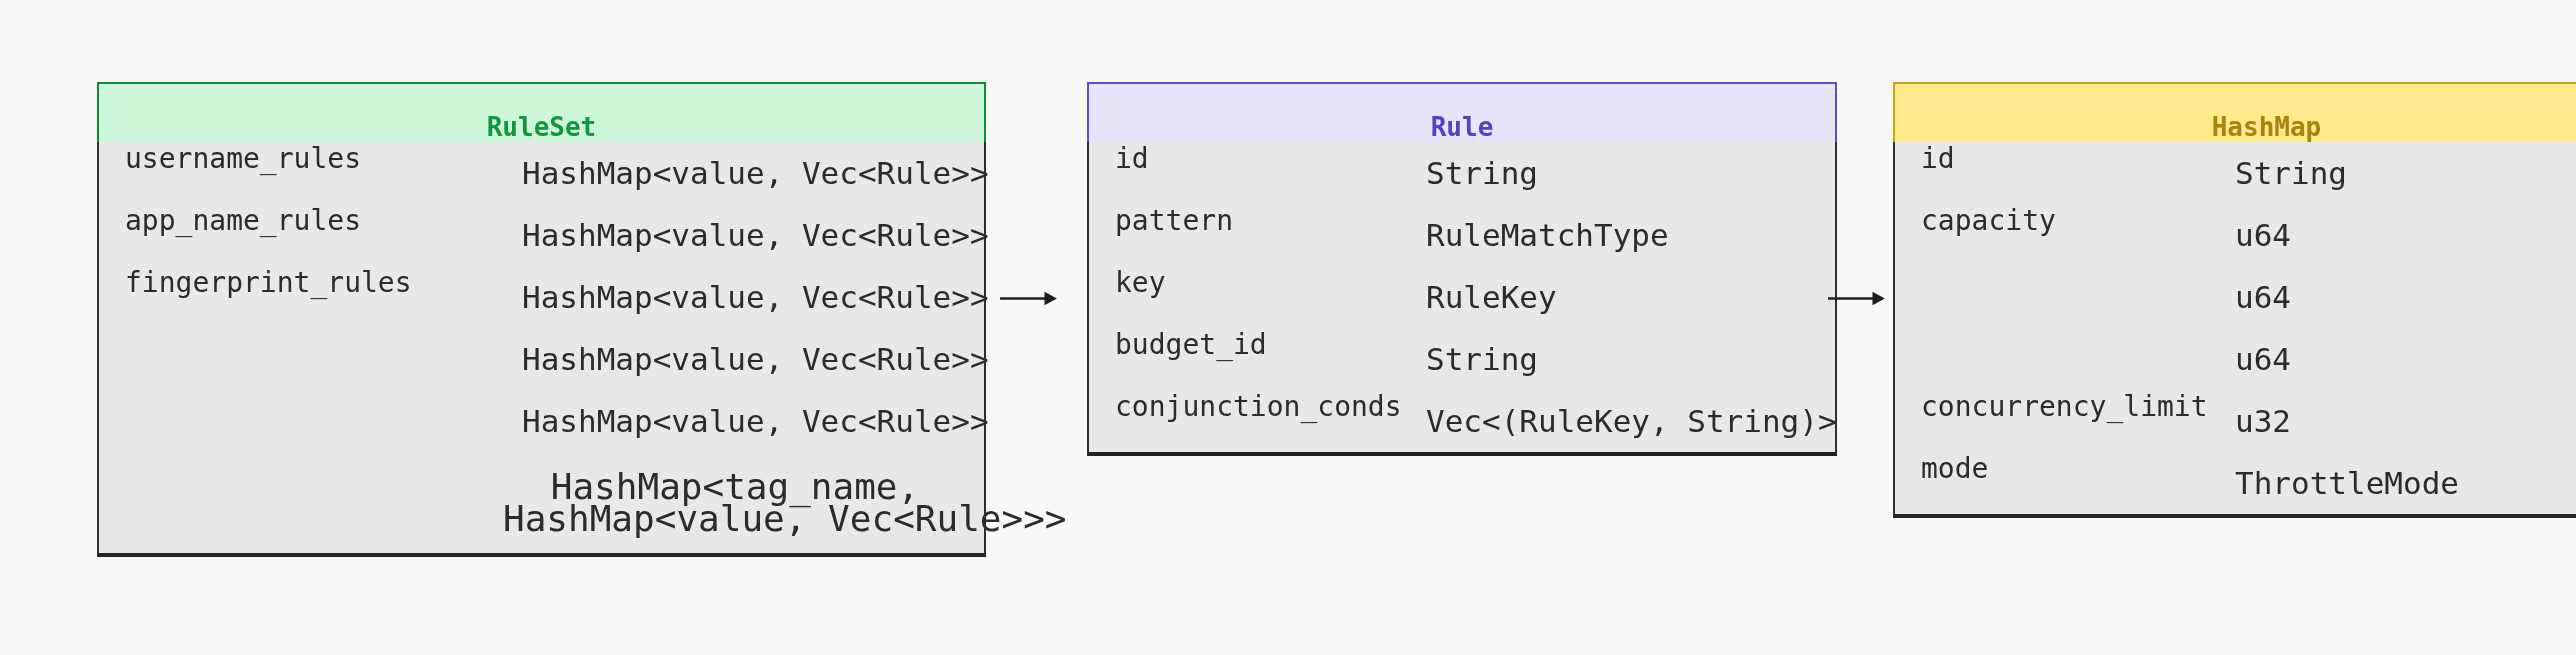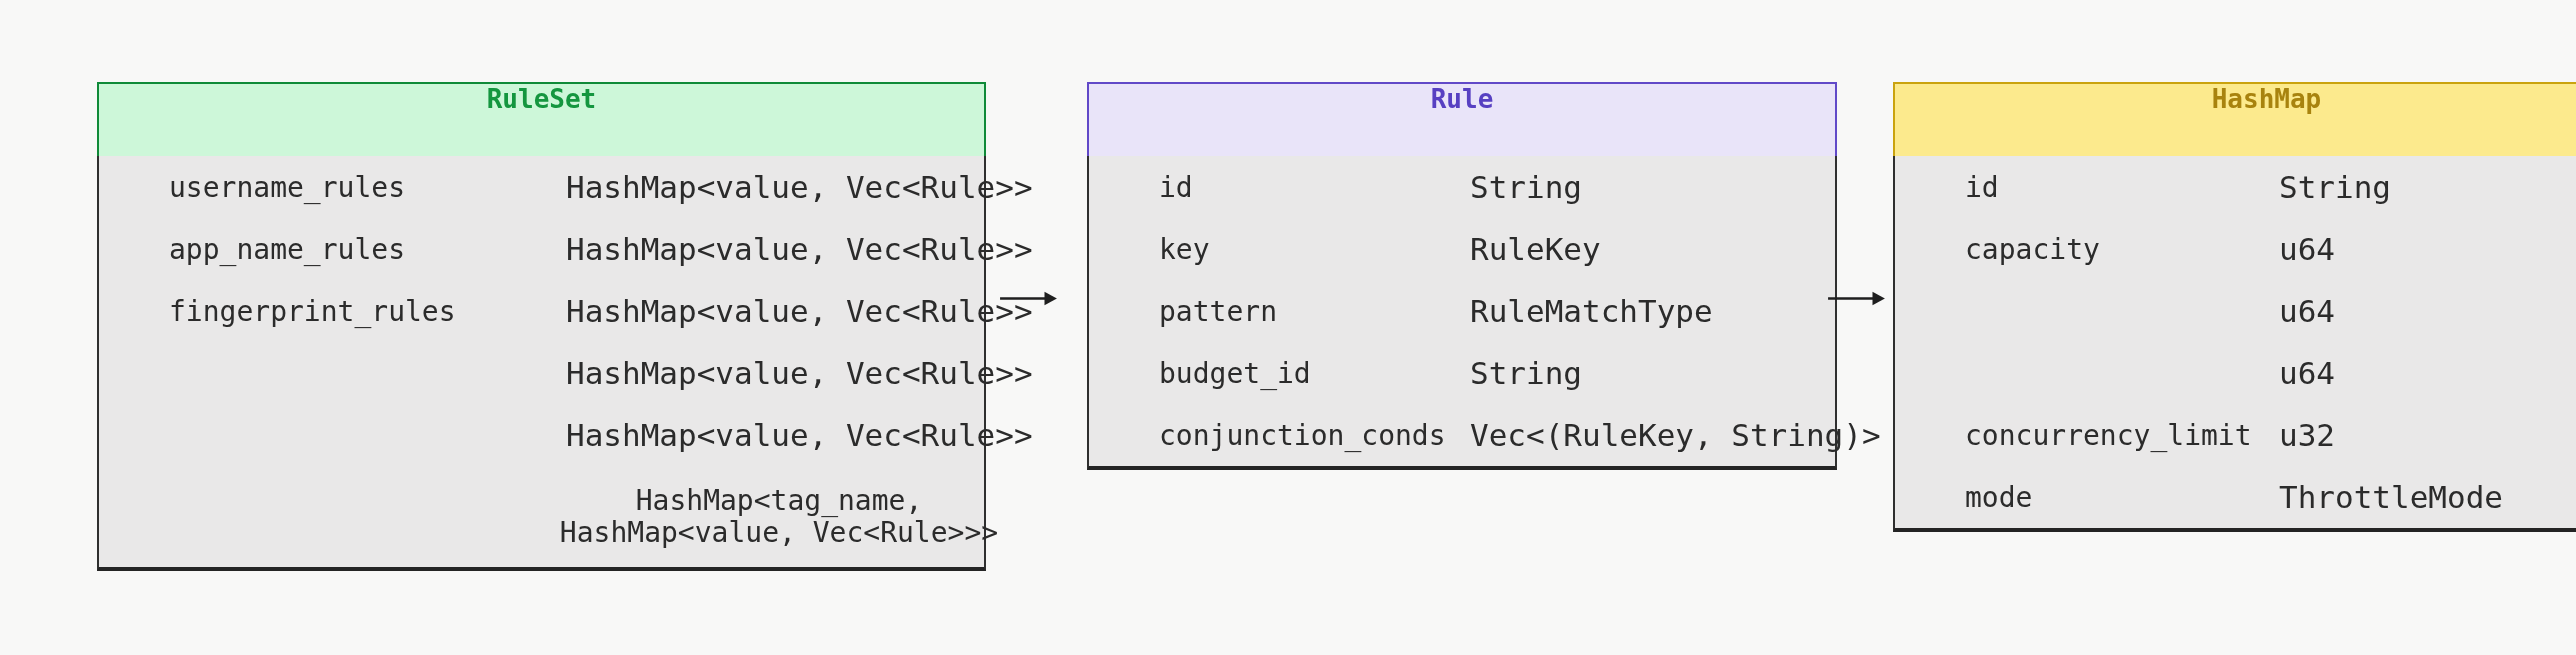--- a/index.html
+++ b/index.html
@@ -4,45 +4,45 @@
 <style>
   html,body{margin:0;padding:0;}
   body{
     width:2735px;height:655px;position:relative;overflow:hidden;
     background:#f8f8f7;
     font-family:"DejaVu Sans Mono","Liberation Mono",monospace;
     color:#2b2b2b;
   }
   .entity{position:absolute;}
   .entity-header{
-    box-sizing:border-box;height:74px;
-    display:flex;align-items:flex-start;justify-content:center;
+    box-sizing:border-box;height:60px;
+    display:flex;align-items:flex-end;justify-content:center;
     background:var(--accent-bg);color:var(--accent-text);
     border:2.6px solid var(--accent-border);border-bottom:none;
     font-size:26px;font-weight:bold;letter-spacing:0;
   }
   .entity-body{
     box-sizing:content-box;
     background:#e9e8e8;
     border-left:2.6px solid #2f2f2f;border-right:2.6px solid #2f2f2f;
     border-bottom:4.6px solid #242424;
   }
-  .field-row{position:relative;display:flex;align-items:center;margin-left:44px;}
+  .field-row{position:relative;display:flex;align-items:flex-start;}
   #e0 .field-row{height:62px;}
   #e1 .field-row{height:62px;}
   #e2 .field-row{height:62px;}
   #e0 .field-row.row-tall{height:101px;}
   .fname{padding-left:26px;font-size:28px;white-space:pre;}
   .ftype{
     position:absolute;left:var(--type-x);top:50%;transform:translateY(-50%);
     font-size:31px;white-space:pre;
   }
   .ftype-wrap{
     position:absolute;left:404px;width:464px;top:50%;transform:translateY(-50%);
-    text-align:center;font-size:28px;line-height:32px;white-space:pre;
+    text-align:center;font-size:36px;line-height:32px;white-space:pre;
   }
   #e0{left:97px;top:82px;width:889px;--type-x:423px;}
   #e1{left:1064px;top:82px;width:750px;padding-left:23px;--type-x:337px;}
   #e2{left:1893px;top:82px;width:747px;--type-x:340px;}
   .arrow{position:absolute;width:62px;height:29px;}
   #arrow-0{left:998px;top:284px;}
   #arrow-1{left:1826px;top:284px;}
 </style>
 </head>
 <body>
@@ -84,26 +84,26 @@
 <div class="entity" id="e1" style="--accent-bg: #e9e4f9; --accent-text: #5740c2; --accent-border: #6149c8;">
   <div class="entity-header">
     <span>Rule</span>
   </div>
   <div class="entity-body">
       <div class="field-row">
         <span class="fname">id</span>
         <span class="ftype">String</span>
       </div>
       <div class="field-row">
+        <span class="fname">pattern</span>
+        <span class="ftype">RuleMatchType</span>
+      </div>
+      <div class="field-row">
         <span class="fname">key</span>
         <span class="ftype">RuleKey</span>
-      </div>
-      <div class="field-row">
-        <span class="fname">pattern</span>
-        <span class="ftype">RuleMatchType</span>
       </div>
       <div class="field-row">
         <span class="fname">budget_id</span>
         <span class="ftype">String</span>
       </div>
       <div class="field-row">
         <span class="fname">conjunction_conds</span>
         <span class="ftype">Vec&lt;(RuleKey, String)&gt;</span>
       </div>
     </div>

